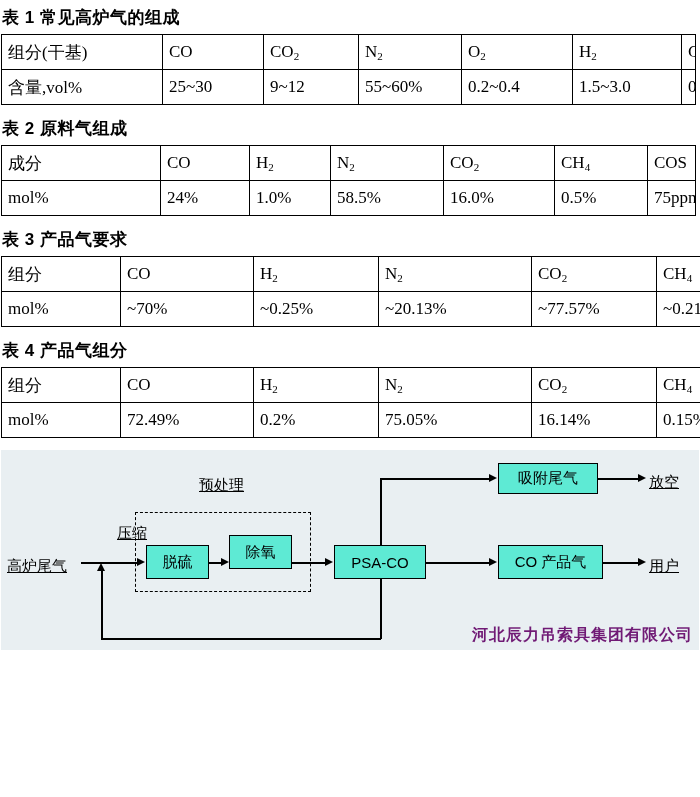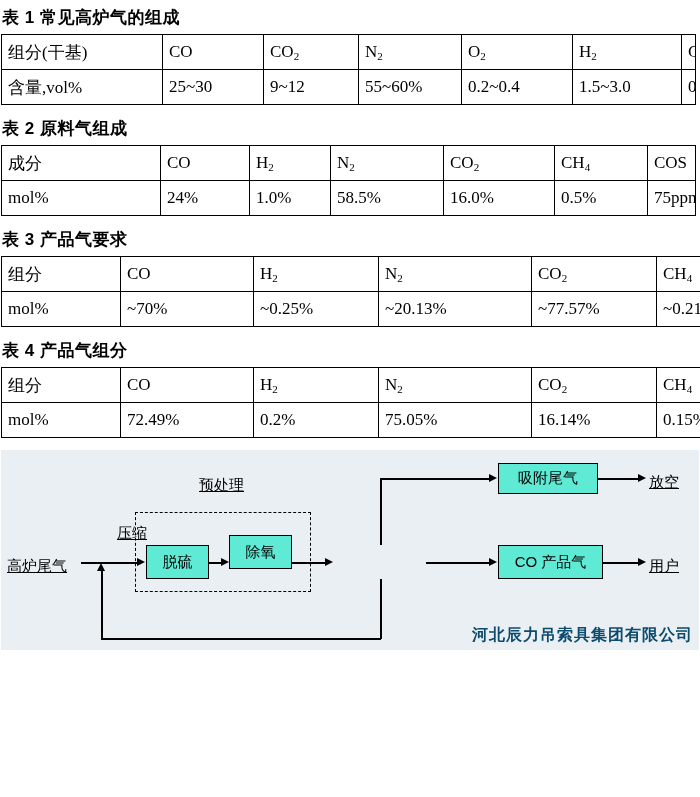--- a/index.html
+++ b/index.html
@@ -123,21 +123,21 @@
     border: 1.5px dashed #000000;
     box-sizing: border-box;
   }
   .watermark {
     position: absolute;
     right: 6px;
     bottom: 4px;
     font-family: "Liberation Sans", "DejaVu Sans", sans-serif;
     font-size: 16px;
     font-weight: bold;
-    color: #0c4a6e;
+    color: #701a75;
     letter-spacing: 1px;
     white-space: nowrap;
   }
 </style>
 </head>
 <body>
 
 <div class="page">
 
   <div class="caption">
@@ -247,20 +247,21 @@
     <div class="lbl" style="left:116px; top:74px;">压缩</div>
     <div class="lbl" style="left:6px; top:107px;">高炉尾气</div>
     <div class="lbl" style="left:648px; top:23px;">放空</div>
     <div class="lbl" style="left:648px; top:107px;">用户</div>
 
     <div class="dashbox" style="left:134px; top:62px; width:176px; height:80px;"></div>
 
     <div class="box" style="left:497px; top:13px; width:100px; height:31px;">吸附尾气</div>
     <div class="box" style="left:145px; top:95px; width:63px; height:34px;">脱硫</div>
     <div class="box" style="left:228px; top:85px; width:63px; height:34px;">除氧</div>
+    <div class="box" style="left:333px; top:95px; width:92px; height:34px;">PSA-CO</div>
     <div class="box" style="left:497px; top:95px; width:105px; height:34px;">CO 产品气</div>
 
     <div class="ln hl" style="left:80px; top:112px; width:57px;"></div>
     <div class="arrow-r" style="left:136px; top:108px;"></div>
 
     <div class="ln hl" style="left:208px; top:112px; width:12px;"></div>
     <div class="arrow-r" style="left:220px; top:108px;"></div>
 
     <div class="ln hl" style="left:291px; top:112px; width:33px;"></div>
     <div class="arrow-r" style="left:324px; top:108px;"></div>

